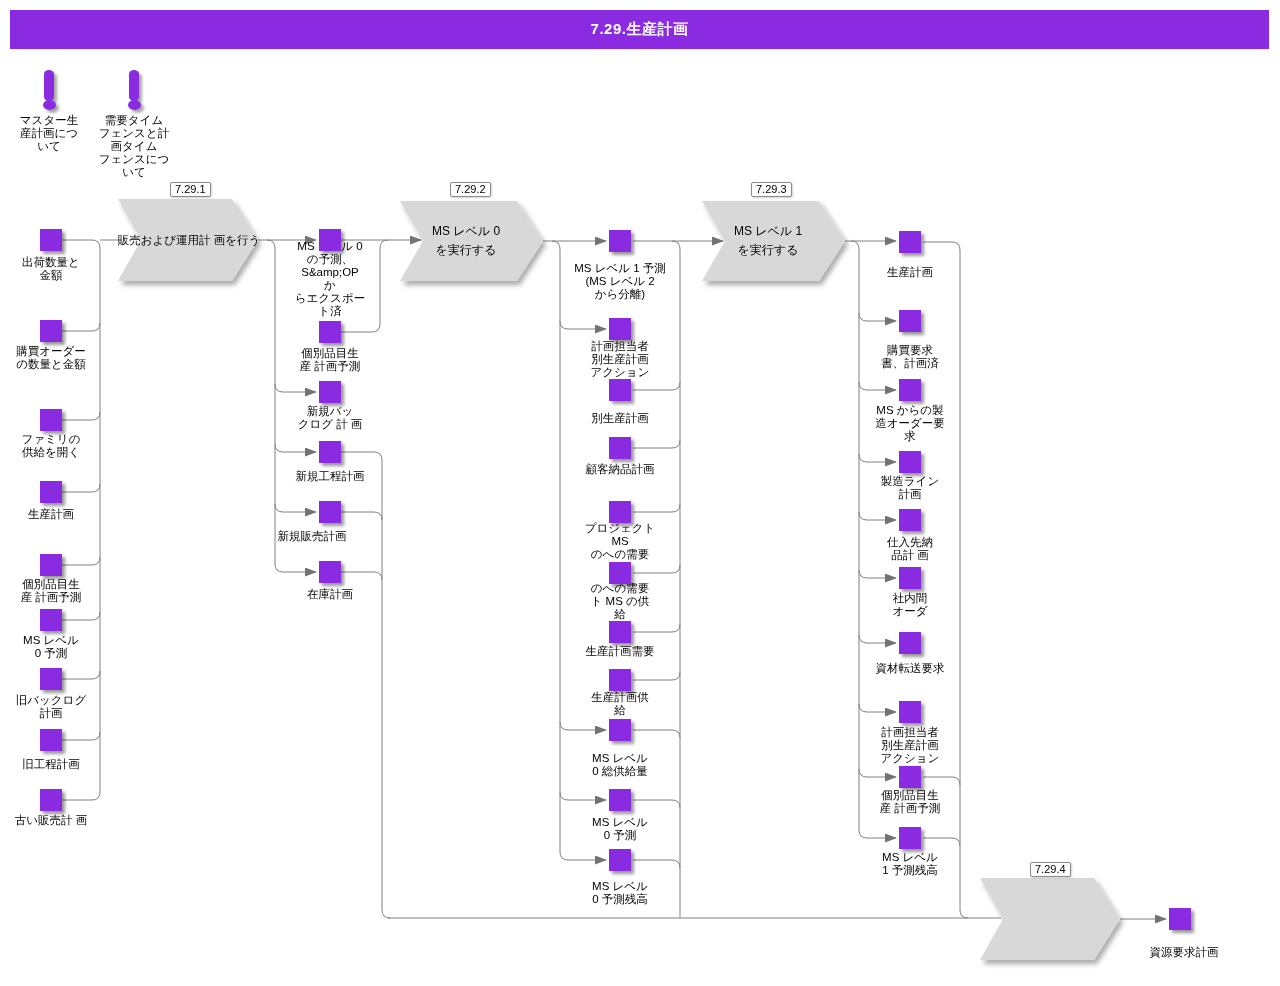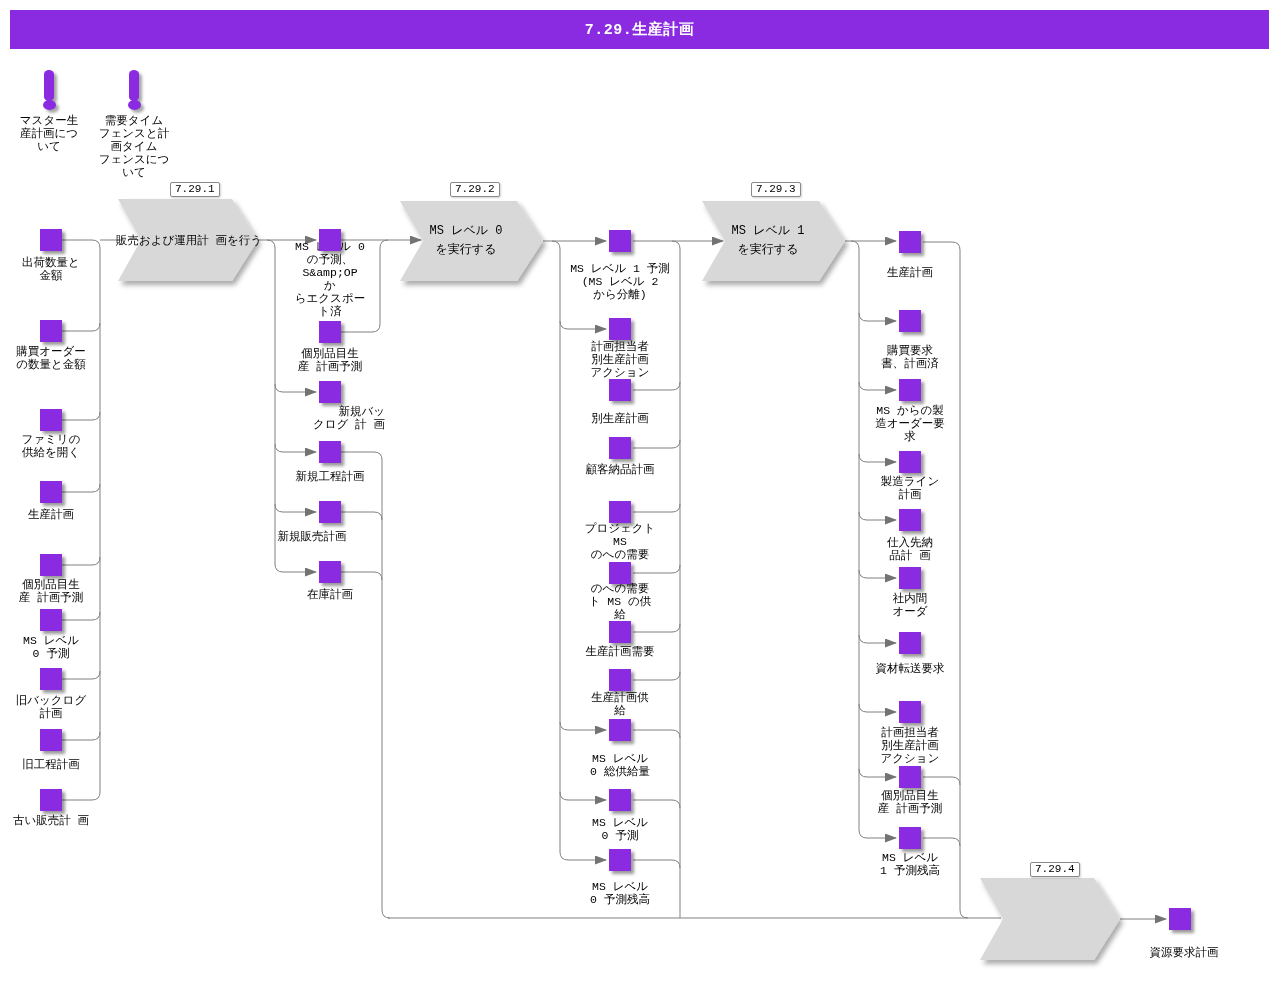--- a/index.html
+++ b/index.html
@@ -1,17 +1,17 @@
 <!DOCTYPE html>
 <html><head>
 <meta charset="utf-8">
 <style>
   html,body{margin:0;padding:0;background:#fff;}
   #canvas{position:relative;width:1280px;height:986px;background:#fff;overflow:hidden;
-          font-family:Liberation Mono, monospace;color:#000;}
+          font-family:Liberation Sans, sans-serif;color:#000;}
   #wires{position:absolute;left:0;top:0;z-index:0;}
   .titlebar{position:absolute;left:10px;top:10px;width:1259px;height:39px;background:#8a2be2;
             display:flex;align-items:center;justify-content:center;z-index:1;}
   .titlebar .t{color:#fff;font-weight:bold;font-size:15px;letter-spacing:.5px;}
   .node{position:absolute;width:22px;height:22px;background:#8a2be2;
         box-shadow:3px 3px 3px rgba(0,0,0,.40);z-index:3;}
   .nlabel{position:absolute;font-size:11.5px;line-height:13px;text-align:center;
           white-space:pre-line;z-index:2;}
   .chevlabel{position:absolute;display:flex;align-items:center;justify-content:center;
              text-align:center;white-space:pre-line;font-size:12px;line-height:19px;z-index:2;}
@@ -161,21 +161,21 @@
   <div class="nlabel" style="left:275px;top:240px;width:110px;">MS レベル 0
 の予測、
 S&amp;amp;OP
 か
 らエクスポー
 ト済</div>
   <div class="node" style="left:319px;top:321px;"></div>
   <div class="nlabel" style="left:275px;top:347px;width:110px;">個別品目生
 産 計画予測</div>
   <div class="node" style="left:319px;top:381px;"></div>
-  <div class="nlabel" style="left:275px;top:405px;width:110px;text-align:right;">新規バッ
+  <div class="nlabel" style="left:275px;top:405px;width:110px;">新規バッ
 クログ 計 画</div>
   <div class="node" style="left:319px;top:441px;"></div>
   <div class="nlabel" style="left:275px;top:470px;width:110px;">新規工程計画</div>
   <div class="node" style="left:319px;top:501px;"></div>
   <div class="nlabel" style="left:257px;top:530px;width:110px;">新規販売計画</div>
   <div class="node" style="left:319px;top:561px;"></div>
   <div class="nlabel" style="left:275px;top:588px;width:110px;">在庫計画</div>
 
   <div class="node" style="left:609px;top:230px;"></div>
   <div class="nlabel" style="left:555px;top:262px;width:130px;">MS レベル 1 予測

